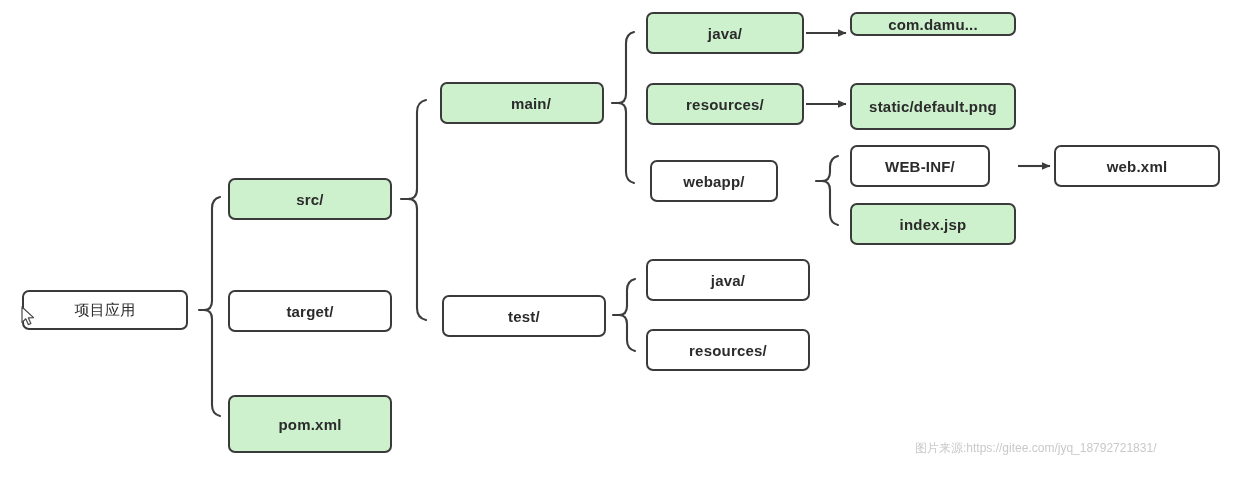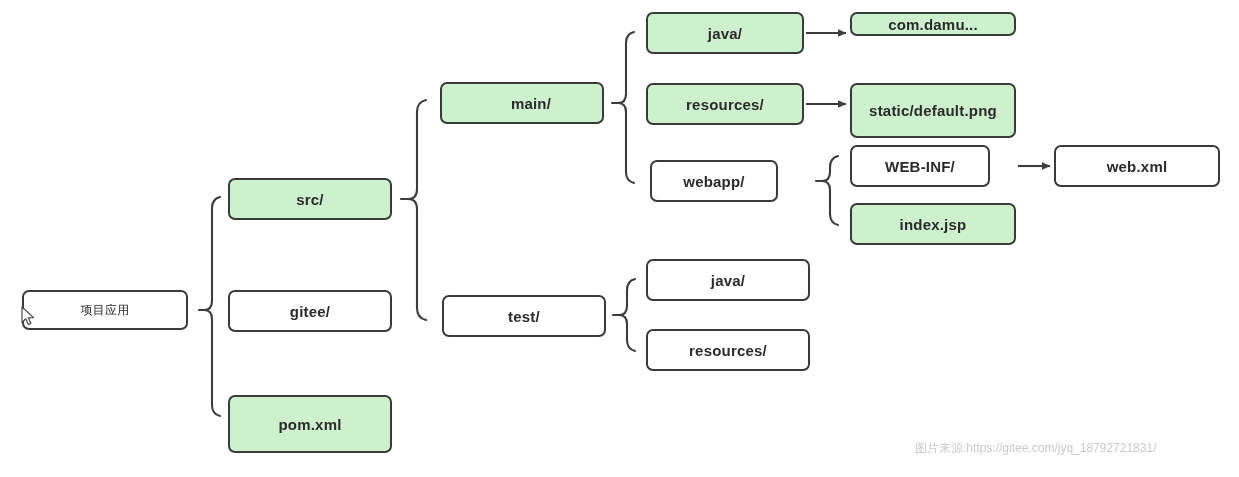--- a/index.html
+++ b/index.html
@@ -45,21 +45,21 @@
     white-space: nowrap;
   }
   .node.green {
     background: #cdf0cd;
   }
   .node.plain {
     background: #ffffff;
   }
   .node.root {
     font-weight: normal;
-    font-size: 12px;
+    font-size: 15px;
   }
   .watermark {
     position: absolute;
     font-size: 12px;
     color: #c9c9c9;
     white-space: nowrap;
     font-family: "Liberation Sans", "DejaVu Sans", sans-serif;
   }
   #cursor {
     position: absolute;
@@ -123,21 +123,21 @@
 
   <div class="node root plain" style="left:22px; top:290px; width:166px; height:40px;">
     <span>项目应用</span>
   </div>
 
   <div class="node green" style="left:228px; top:178px; width:164px; height:42px;">
     <span>src/</span>
   </div>
 
   <div class="node plain" style="left:228px; top:290px; width:164px; height:42px;">
-    <span>gitee/</span>
+    <span>target/</span>
   </div>
 
   <div class="node green" style="left:228px; top:395px; width:164px; height:58px;">
     <span>pom.xml</span>
   </div>
 
   <div class="node green" style="left:440px; top:82px; width:164px; height:42px;padding-left:18px;">
     <span>main/</span>
   </div>
 
@@ -162,21 +162,21 @@
   </div>
 
   <div class="node plain" style="left:646px; top:329px; width:164px; height:42px;">
     <span>resources/</span>
   </div>
 
   <div class="node green" style="left:850px; top:12px; width:166px; height:24px;">
     <span>com.damu...</span>
   </div>
 
-  <div class="node green" style="left:850px; top:83px; width:166px; height:55px;">
+  <div class="node green" style="left:850px; top:83px; width:166px; height:47px;">
     <span>static/default.png</span>
   </div>
 
   <div class="node plain" style="left:850px; top:145px; width:140px; height:42px;">
     <span>WEB-INF/</span>
   </div>
 
   <div class="node green" style="left:850px; top:203px; width:166px; height:42px;">
     <span>index.jsp</span>
   </div>

